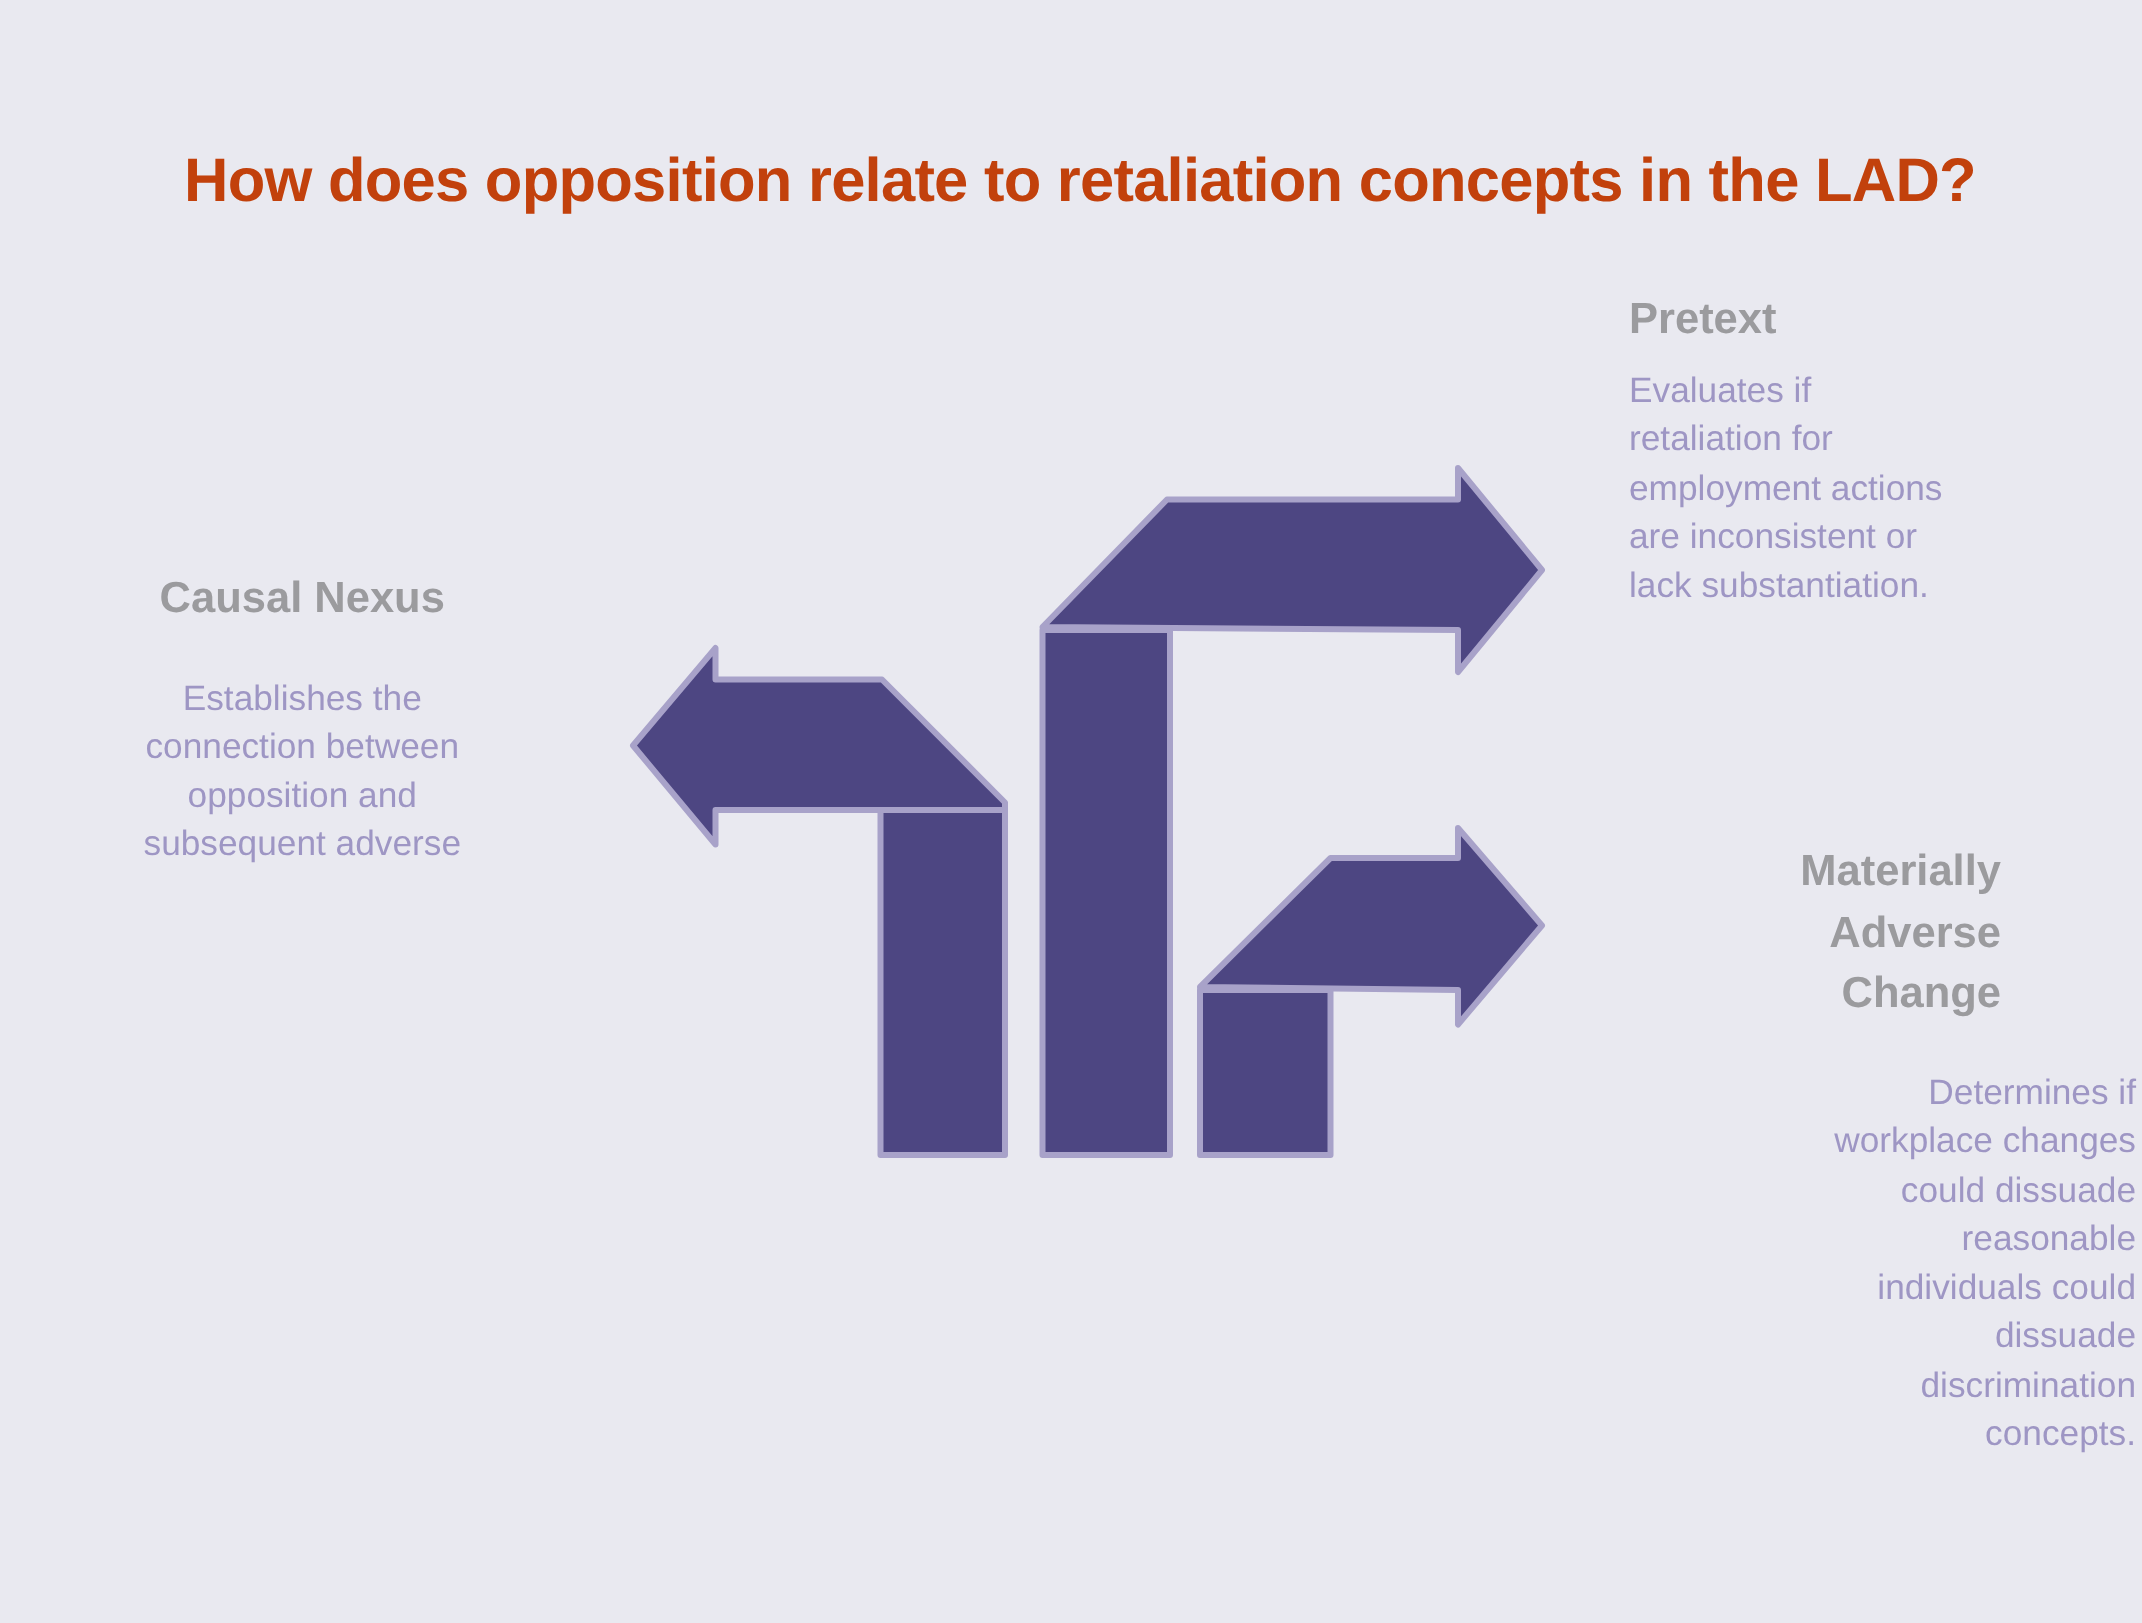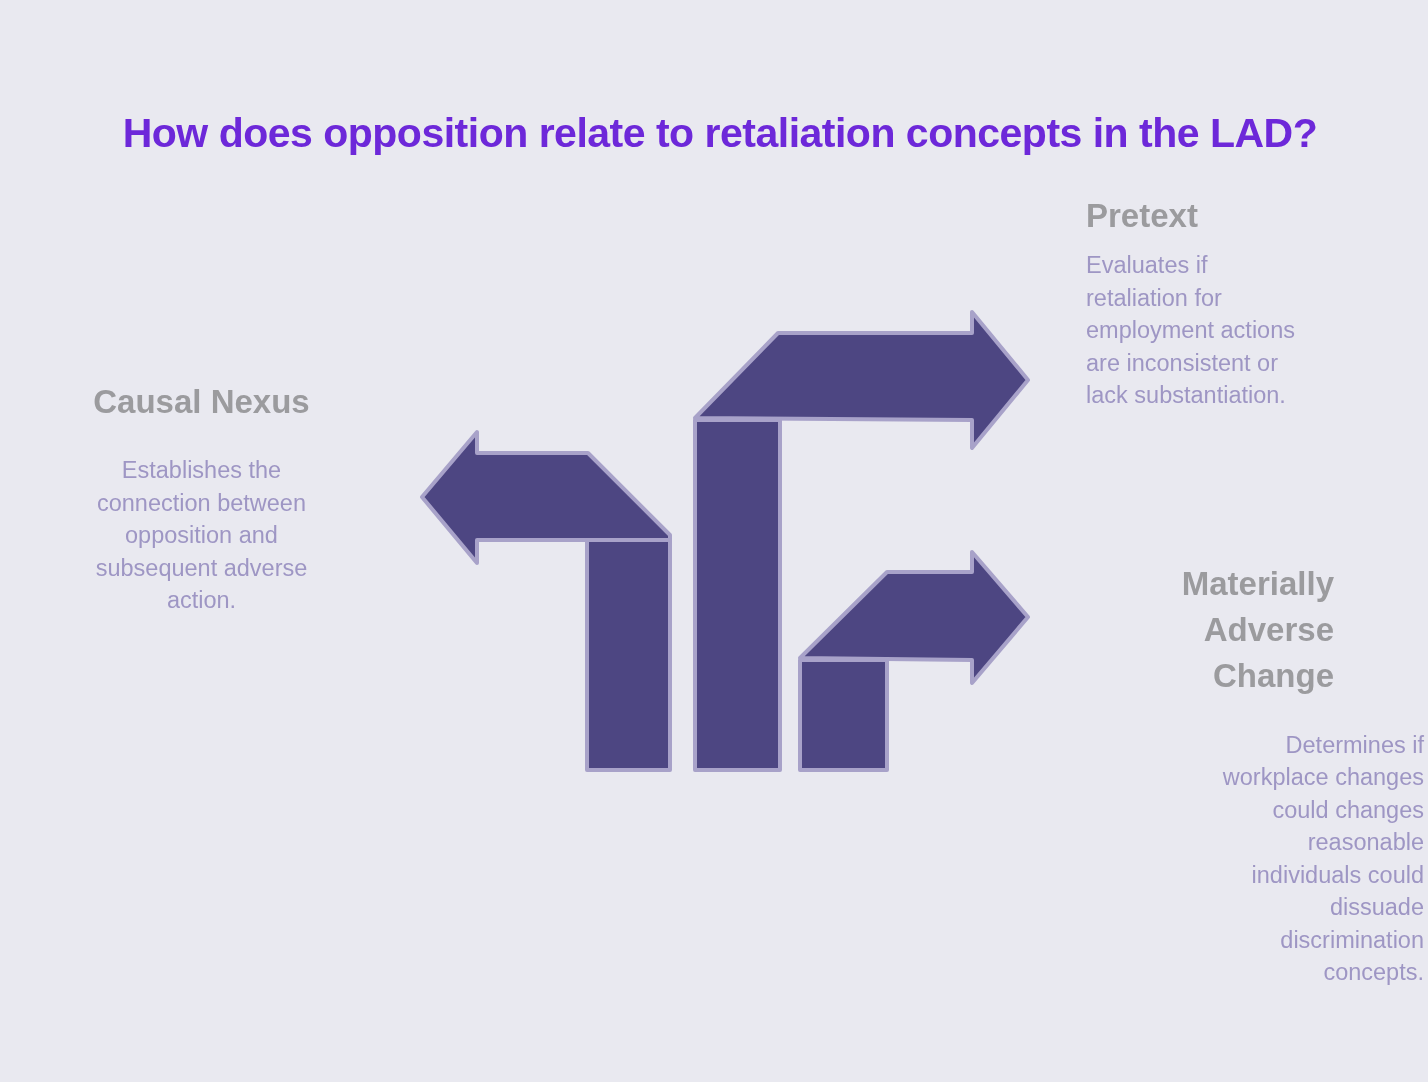--- a/index.html
+++ b/index.html
@@ -18,26 +18,26 @@
     position: absolute;
     left: 0; top: 0;
     width: 1428px;
     height: 1082px;
   }
   .title {
     position: absolute;
     top: 93px;
     left: 0;
     right: 0;
-    margin: 17px;
+    margin: 4px;
     text-align: center;
     font-size: 41px;
     font-weight: 700;
     letter-spacing: -0.5px;
-    color: #6d28d9;
+    color: #c2410c;
     padding-left: 12px;
   }
   .section { position: absolute; }
   .section-causal {
     left: 60px;
     top: 379px;
     width: 283px;
     text-align: center;
   }
   .section-pretext {
@@ -46,21 +46,21 @@
     width: 290px;
     text-align: left;
   }
   .section-mac {
     left: 1134px;
     top: 561px;
     width: 290px;
     text-align: right;
   }
   .heading {
-    font-size: 33px;
+    font-size: 29px;
     font-weight: 700;
     line-height: 1.4;
     color: #9b9b9e;
   }
   .heading-narrow {
     max-width: 200px;
   }
   .body-text {
     margin-top: 10px;
     font-size: 23.5px;
@@ -109,41 +109,40 @@
     </g>
   </svg>
 
   <section class="section section-causal">
     <div class="heading">Causal Nexus</div>
     <div class="body-text">
       <div>Establishes the</div>
       <div>connection between</div>
       <div>opposition and</div>
       <div>subsequent adverse</div>
-      <div>action.</div>
     </div>
   </section>
 
   <section class="section section-pretext">
     <div class="heading">Pretext</div>
     <div class="body-text">
       <div>Evaluates if</div>
       <div>retaliation for</div>
       <div>employment actions</div>
       <div>are inconsistent or</div>
       <div>lack substantiation.</div>
     </div>
   </section>
 
   <section class="section section-mac">
     <div class="heading heading-narrow">Materially Adverse Change</div>
     <div class="body-text">
       <div>Determines if</div>
       <div>workplace changes</div>
-      <div>could changes</div>
+      <div>could dissuade</div>
       <div>reasonable</div>
       <div>individuals could</div>
       <div>dissuade</div>
       <div>discrimination</div>
       <div>concepts.</div>
     </div>
   </section>
 
 </div>
 

